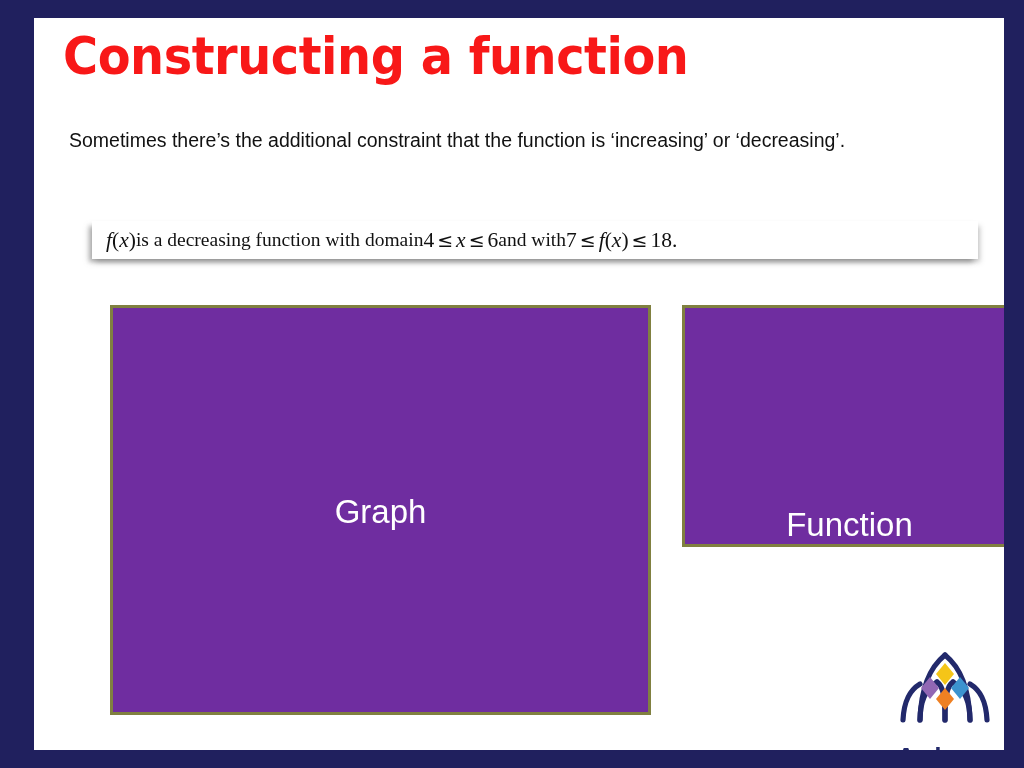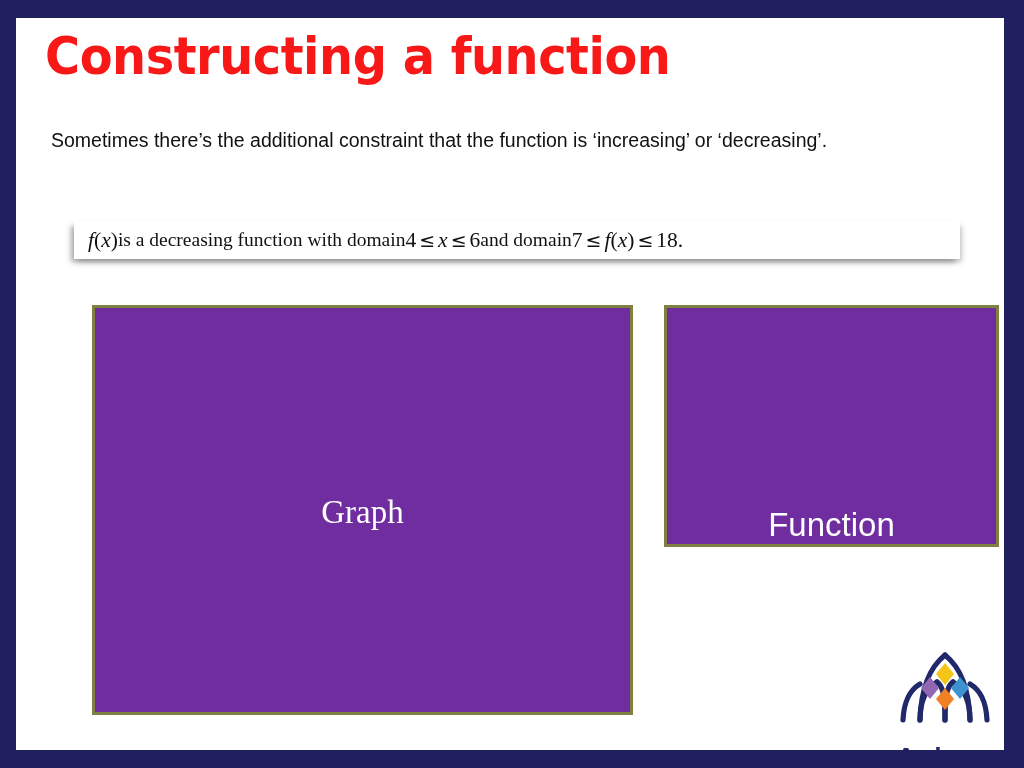--- a/index.html
+++ b/index.html
@@ -14,21 +14,21 @@
     font-family: "Liberation Sans", sans-serif;
   }
 
   
   #slide-frame {
     position: relative;
     width: 1024px;
     height: 768px;
     box-sizing: border-box;
     background: #20205e;
-    padding: 18px 20px 18px 16px;
+    padding: 18px 20px 18px 34px;
   }
   #slide-canvas {
     position: relative;
     width: 100%;
     height: 100%;
     background: #ffffff;
     overflow: hidden;
   }
 
   
@@ -108,21 +108,20 @@
     color: #ffffff;
     font-family: "Liberation Sans", sans-serif;
   }
   #graph-box {
     left: 76px;
     top: 287px;
     width: 541px;
     height: 410px;
     align-items: center;
     font-size: 33px;
-    font-family: Liberation Serif, serif;
   }
   #graph-box .box-label { transform: translateY(2px); }
 
   #function-box {
     left: 648px;
     top: 287px;
     width: 335px;
     height: 242px;
     align-items: flex-end;
     font-size: 33px;
@@ -153,21 +152,21 @@
       <span class="mathvar">f</span>
         <span class="mathnum">(</span>
         <span class="mathvar">x</span>
         <span class="mathnum">)</span>
         <span class="plain"> is a decreasing function with domain </span>
         <span class="mathnum">4</span>
         <span class="mathop">≤</span>
         <span class="mathvar">x</span>
         <span class="mathop">≤</span>
         <span class="mathnum">6</span>
-        <span class="plain"> and domain </span>
+        <span class="plain"> and with </span>
         <span class="mathnum">7</span>
         <span class="mathop">≤</span>
         <span class="mathvar">f</span>
         <span class="mathnum">(</span>
         <span class="mathvar">x</span>
         <span class="mathnum">)</span>
         <span class="mathop">≤</span>
         <span class="mathnum">18</span>
         <span class="mathnum">.</span>
     </div>

